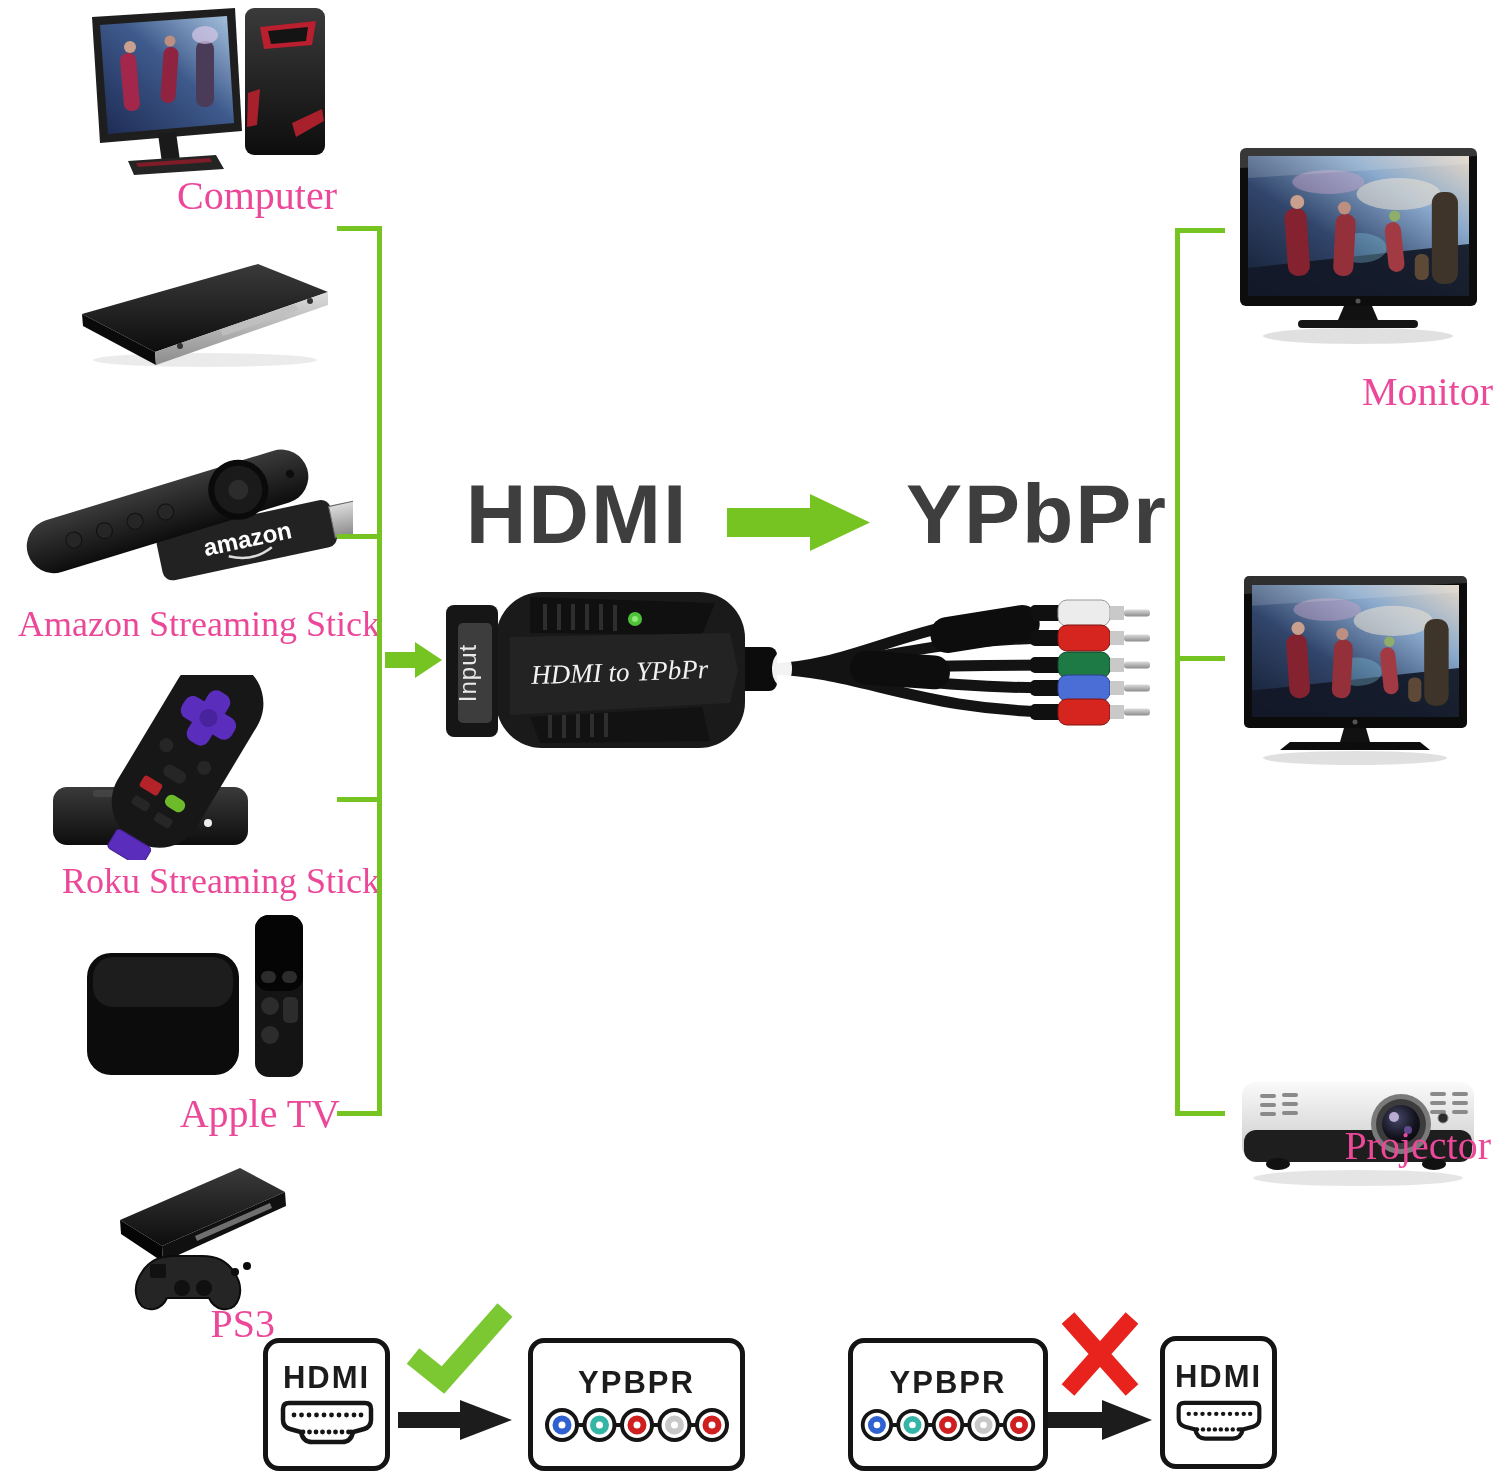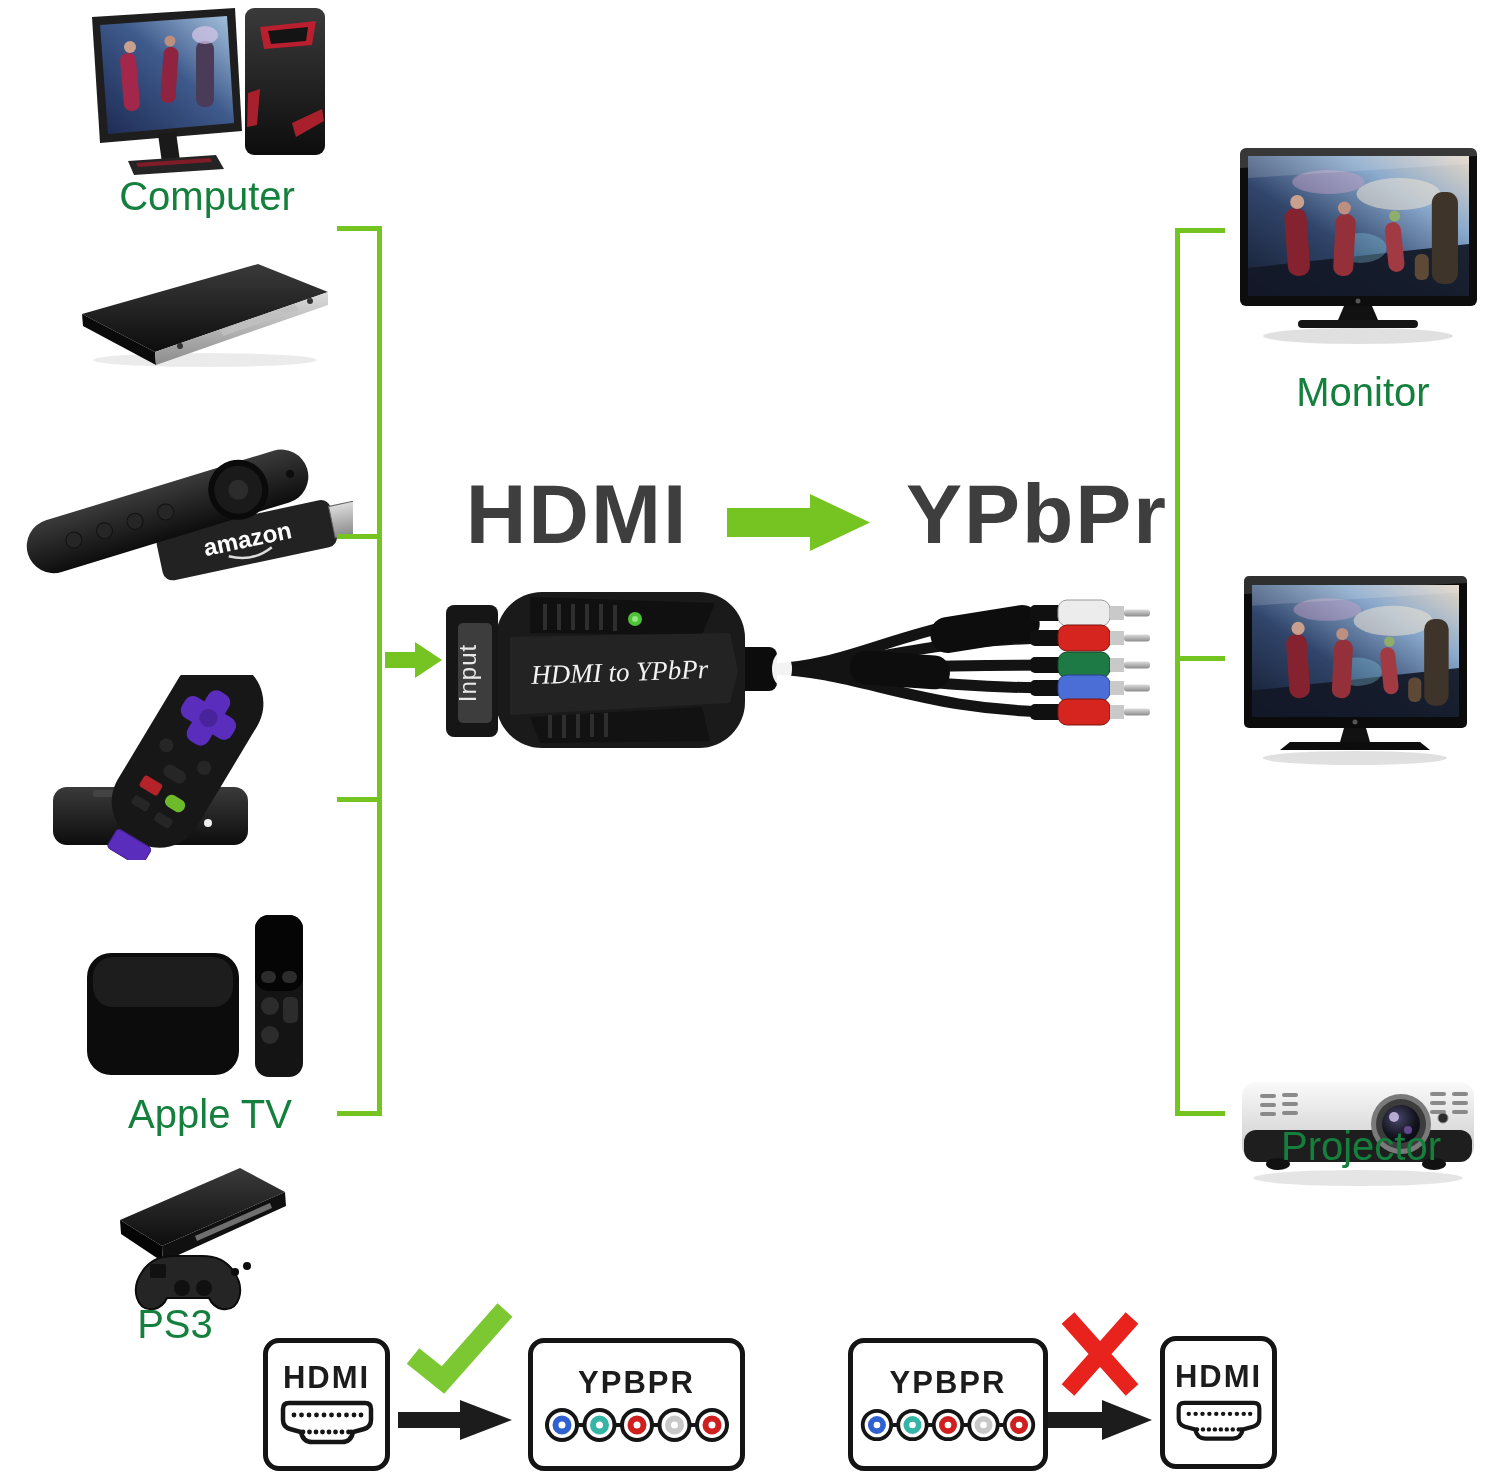--- a/index.html
+++ b/index.html
@@ -1,19 +1,19 @@
 <!DOCTYPE html>
 <html><head>
 <meta charset="utf-8">
 <style>
   html,body{margin:0;padding:0;background:#fff;}
   #canvas{position:relative;width:1500px;height:1480px;background:#fff;overflow:hidden;
           font-family:"Liberation Sans",sans-serif;}
-  .lbl{position:absolute;text-align:center;color:#15803d;font-size:40px;line-height:1.1;
-       font-family:Liberation Sans, sans-serif;}
+  .lbl{position:absolute;text-align:right;color:#ec4899;font-size:40px;line-height:1.1;
+       font-family:Liberation Serif, serif;}
   .lbl.sm{font-size:36px;}
   .gline{position:absolute;background:#76c421;}
   .abs{position:absolute;}
   .sigtext{position:absolute;font-size:84px;font-weight:700;color:#3e3e3e;text-align:center;
            letter-spacing:2px;}
   .box{position:absolute;background:#fff;border:5px solid #141414;border-radius:16px;
        display:flex;flex-direction:column;align-items:center;justify-content:center;gap:4px;}
   .box .bt{font-weight:700;font-size:31px;letter-spacing:2px;color:#1c1c1c;}
   svg{display:block;}
 </style>
@@ -112,40 +112,42 @@
       <rect x="12" y="38" width="292" height="54" rx="27" fill="url(#g-dark)"></rect>
       <circle cx="232" cy="65" r="27" fill="#1a1a1a" stroke="#0a0a0a" stroke-width="6"></circle>
       <circle cx="232" cy="65" r="10" fill="#2c2c2c"></circle>
       <circle cx="60" cy="65" r="8" fill="#262626" stroke="#111"></circle>
       <circle cx="92" cy="65" r="8" fill="#262626" stroke="#111"></circle>
       <circle cx="124" cy="65" r="8" fill="#262626" stroke="#111"></circle>
       <circle cx="156" cy="65" r="8" fill="#262626" stroke="#111"></circle>
       <circle cx="286" cy="65" r="4" fill="#0d0d0d"></circle>
     </g>
   </svg>
+  <div class="lbl sm" style="left:0px;top:605px;width:380px;">Amazon Streaming Stick</div>
 
   <svg class="abs" style="left:38px;top:675px;" width="300" height="185" viewBox="0 0 300 185">
     <rect x="15" y="112" width="195" height="58" rx="14" fill="url(#g-dark)"></rect>
     <rect x="55" y="115" width="75" height="7" rx="3" fill="#4a4a4a" opacity="0.7"></rect>
     <circle cx="170" cy="148" r="4" fill="#eee"></circle>
     <g transform="rotate(31 150 75)">
       <rect x="105" y="-25" width="92" height="205" rx="44" fill="#171717"></rect>
       <rect x="139" y="8" width="24" height="58" rx="9" fill="#5a2dbd"></rect>
       <rect x="122" y="25" width="58" height="24" rx="9" fill="#5a2dbd"></rect>
       <circle cx="151" cy="37" r="9" fill="#48239c"></circle>
       <circle cx="129" cy="82" r="7" fill="#262626"></circle>
       <circle cx="173" cy="82" r="7" fill="#262626"></circle>
       <rect x="139" y="96" width="24" height="13" rx="6" fill="#262626"></rect>
       <rect x="126" y="118" width="21" height="13" rx="3" fill="#b4232a"></rect>
       <rect x="156" y="121" width="21" height="13" rx="6" fill="#6dbb2a"></rect>
       <rect x="128" y="140" width="18" height="10" rx="3" fill="#262626"></rect>
       <rect x="156" y="143" width="18" height="10" rx="3" fill="#262626"></rect>
       <rect x="130" y="178" width="40" height="22" rx="4" fill="#5a2dbd" stroke="#3f1f85"></rect>
     </g>
   </svg>
+  <div class="lbl sm" style="left:0px;top:862px;width:380px;">Roku Streaming Stick</div>
 
   <svg class="abs" style="left:85px;top:913px;" width="235" height="170" viewBox="0 0 235 170">
     <rect x="2" y="40" width="152" height="122" rx="24" fill="#0c0c0c"></rect>
     <rect x="8" y="44" width="140" height="50" rx="20" fill="#ffffff" opacity="0.07"></rect>
     <rect x="170" y="2" width="48" height="162" rx="14" fill="#141414"></rect>
     <rect x="170" y="2" width="48" height="76" rx="14" fill="#050505"></rect>
     <rect x="176" y="58" width="15" height="12" rx="6" fill="#2c2c2c"></rect>
     <rect x="197" y="58" width="15" height="12" rx="6" fill="#2c2c2c"></rect>
     <circle cx="185" cy="93" r="9" fill="#2c2c2c"></circle>
     <rect x="198" y="84" width="15" height="26" rx="5" fill="#2c2c2c"></rect>

